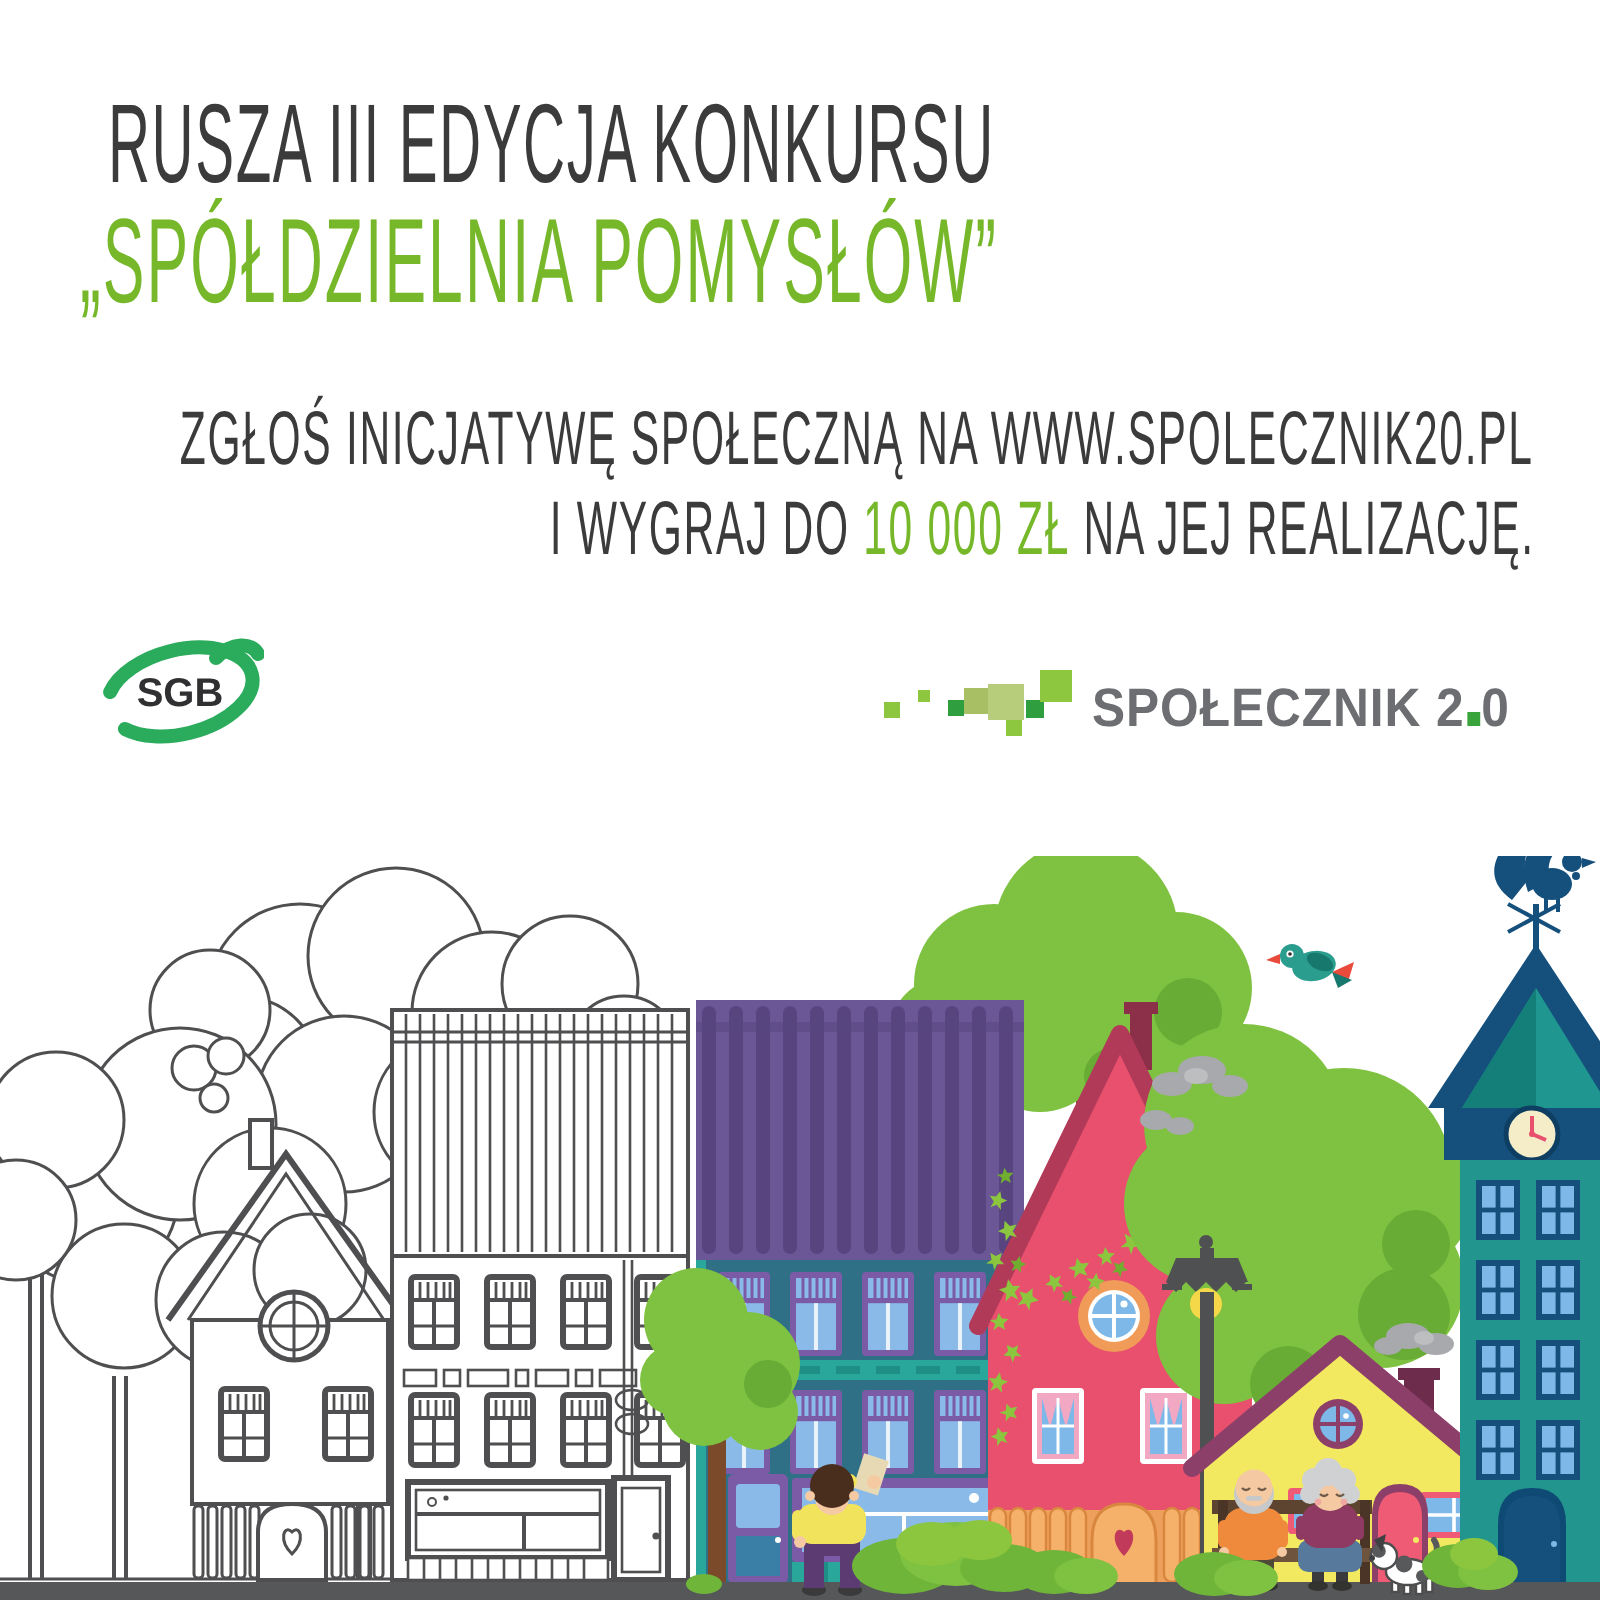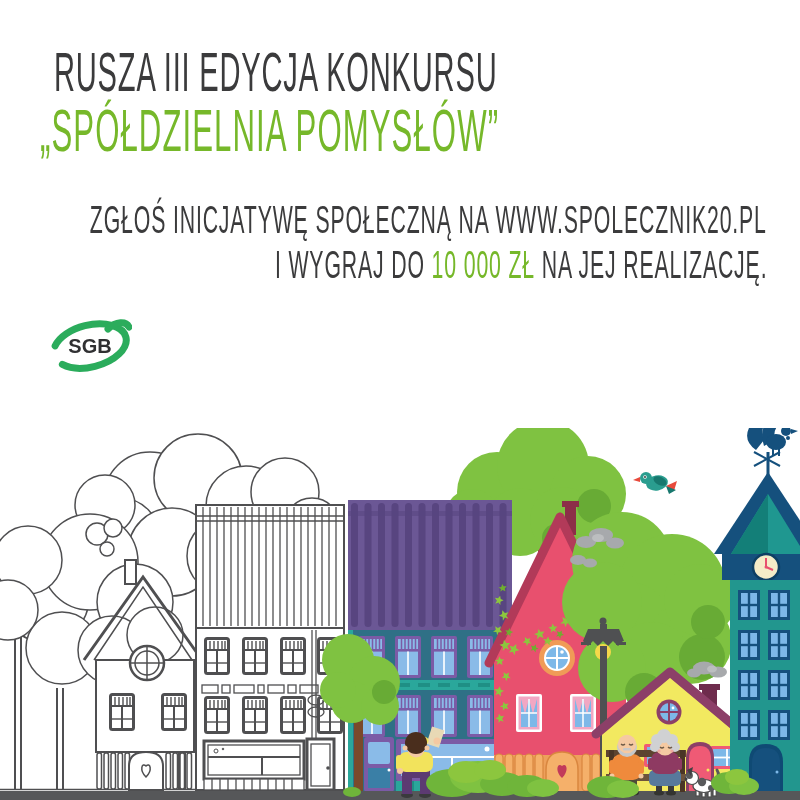--- a/index.html
+++ b/index.html
@@ -49,20 +49,33 @@
       <svg width="84" height="56" viewBox="0 0 84 56">
         <g transform="rotate(-14 42 28)">
           <ellipse cx="42" cy="28" rx="37" ry="21" fill="none" stroke="#2bac5c" stroke-width="7" pathLength="100" stroke-dasharray="88 12" stroke-dashoffset="-55" stroke-linecap="round"></ellipse>
         </g>
         <path d="M60,11 C68,3 78,3 81,9" fill="none" stroke="#2bac5c" stroke-width="7" stroke-linecap="round"></path>
         <text x="42" y="35" text-anchor="middle" font-size="20" font-weight="bold" fill="#303032">SGB</text>
       </svg>
     </div>
   </div>
 
+  <div class="spolecznik">
+    <div class="pixels">
+        <div class="pixel" style="left: 2px; top: 17px; width: 8px; height: 8px; background: rgb(141, 198, 63);"></div>
+        <div class="pixel" style="left: 19px; top: 11px; width: 6px; height: 6px; background: rgb(141, 198, 63);"></div>
+        <div class="pixel" style="left: 34px; top: 16px; width: 8px; height: 8px; background: rgb(47, 158, 62);"></div>
+        <div class="pixel" style="left: 42px; top: 10px; width: 13px; height: 13px; background: rgb(169, 191, 99);"></div>
+        <div class="pixel" style="left: 54px; top: 8px; width: 18px; height: 18px; background: rgb(183, 205, 124);"></div>
+        <div class="pixel" style="left: 63px; top: 26px; width: 8px; height: 8px; background: rgb(141, 198, 63);"></div>
+        <div class="pixel" style="left: 73px; top: 16px; width: 9px; height: 9px; background: rgb(47, 158, 62);"></div>
+        <div class="pixel" style="left: 80px; top: 1px; width: 16px; height: 16px; background: rgb(141, 198, 63);"></div>
+      </div>
+    <div class="sp-name"><span>SPOŁECZNIK 2</span><span class="sp-dot" style="background: rgb(58, 164, 60);"></span><span>0</span></div>
+  </div>
 
   <svg class="scene" viewBox="0 428 800 372">
     <defs>
       <symbol id="ow" viewBox="0 0 26 38" width="26" height="38">
         <rect x="1.5" y="1.5" width="23" height="35" rx="2" fill="#fff" stroke="#4f4f51" stroke-width="3"></rect>
         <g stroke="#4f4f51" stroke-width="1.4">
           <line x1="6" y1="4" x2="6" y2="12"></line>
             <line x1="10" y1="4" x2="10" y2="12"></line>
           <line x1="14" y1="4" x2="14" y2="12"></line>
             <line x1="18" y1="4" x2="18" y2="12"></line>

